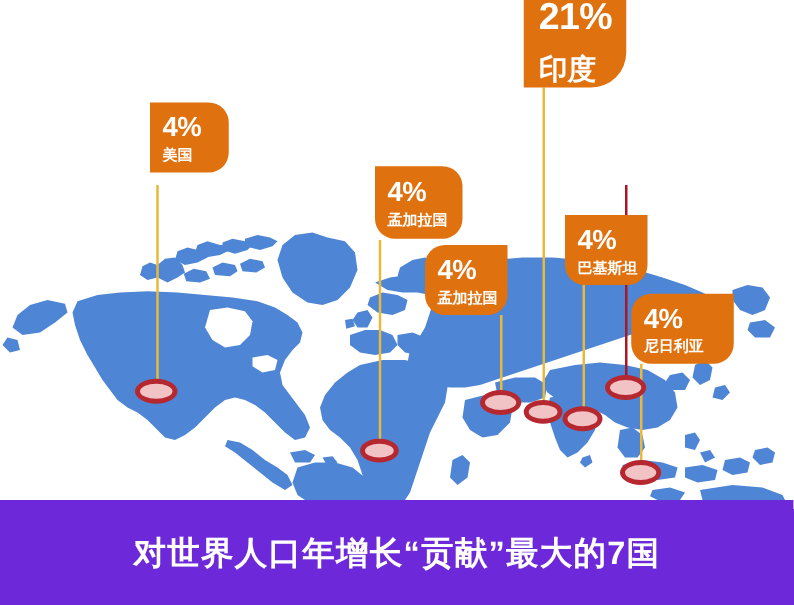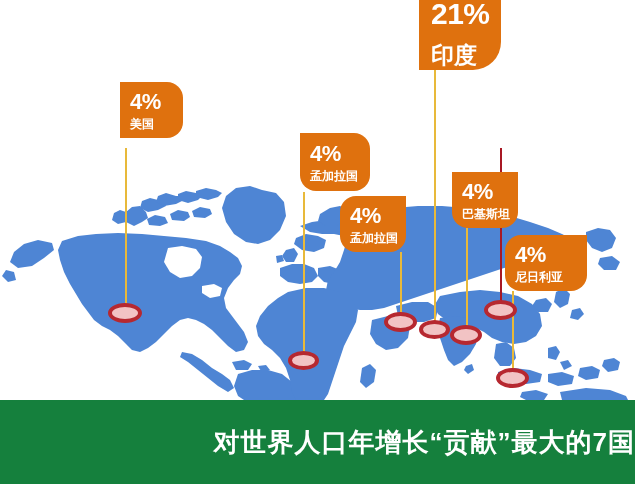--- a/index.html
+++ b/index.html
@@ -107,25 +107,25 @@
   .size-small .pct { font-size: 22px; }
   .size-small .cname { font-size: 12px; margin-top: 5px; }
 
   
   #banner {
     position: absolute;
     left: 0;
     bottom: 0;
     width: 635px;
     height: 84px;
-    background: #15803d;
+    background: #6d28d9;
     z-index: 20;
     display: flex;
     align-items: center;
-    justify-content: flex-end;
+    justify-content: center;
   }
   #banner-title {
     color: #ffffff;
     font-size: 26px;
     font-weight: bold;
     letter-spacing: 1px;
     white-space: nowrap;
   }
 </style>
 </head>

